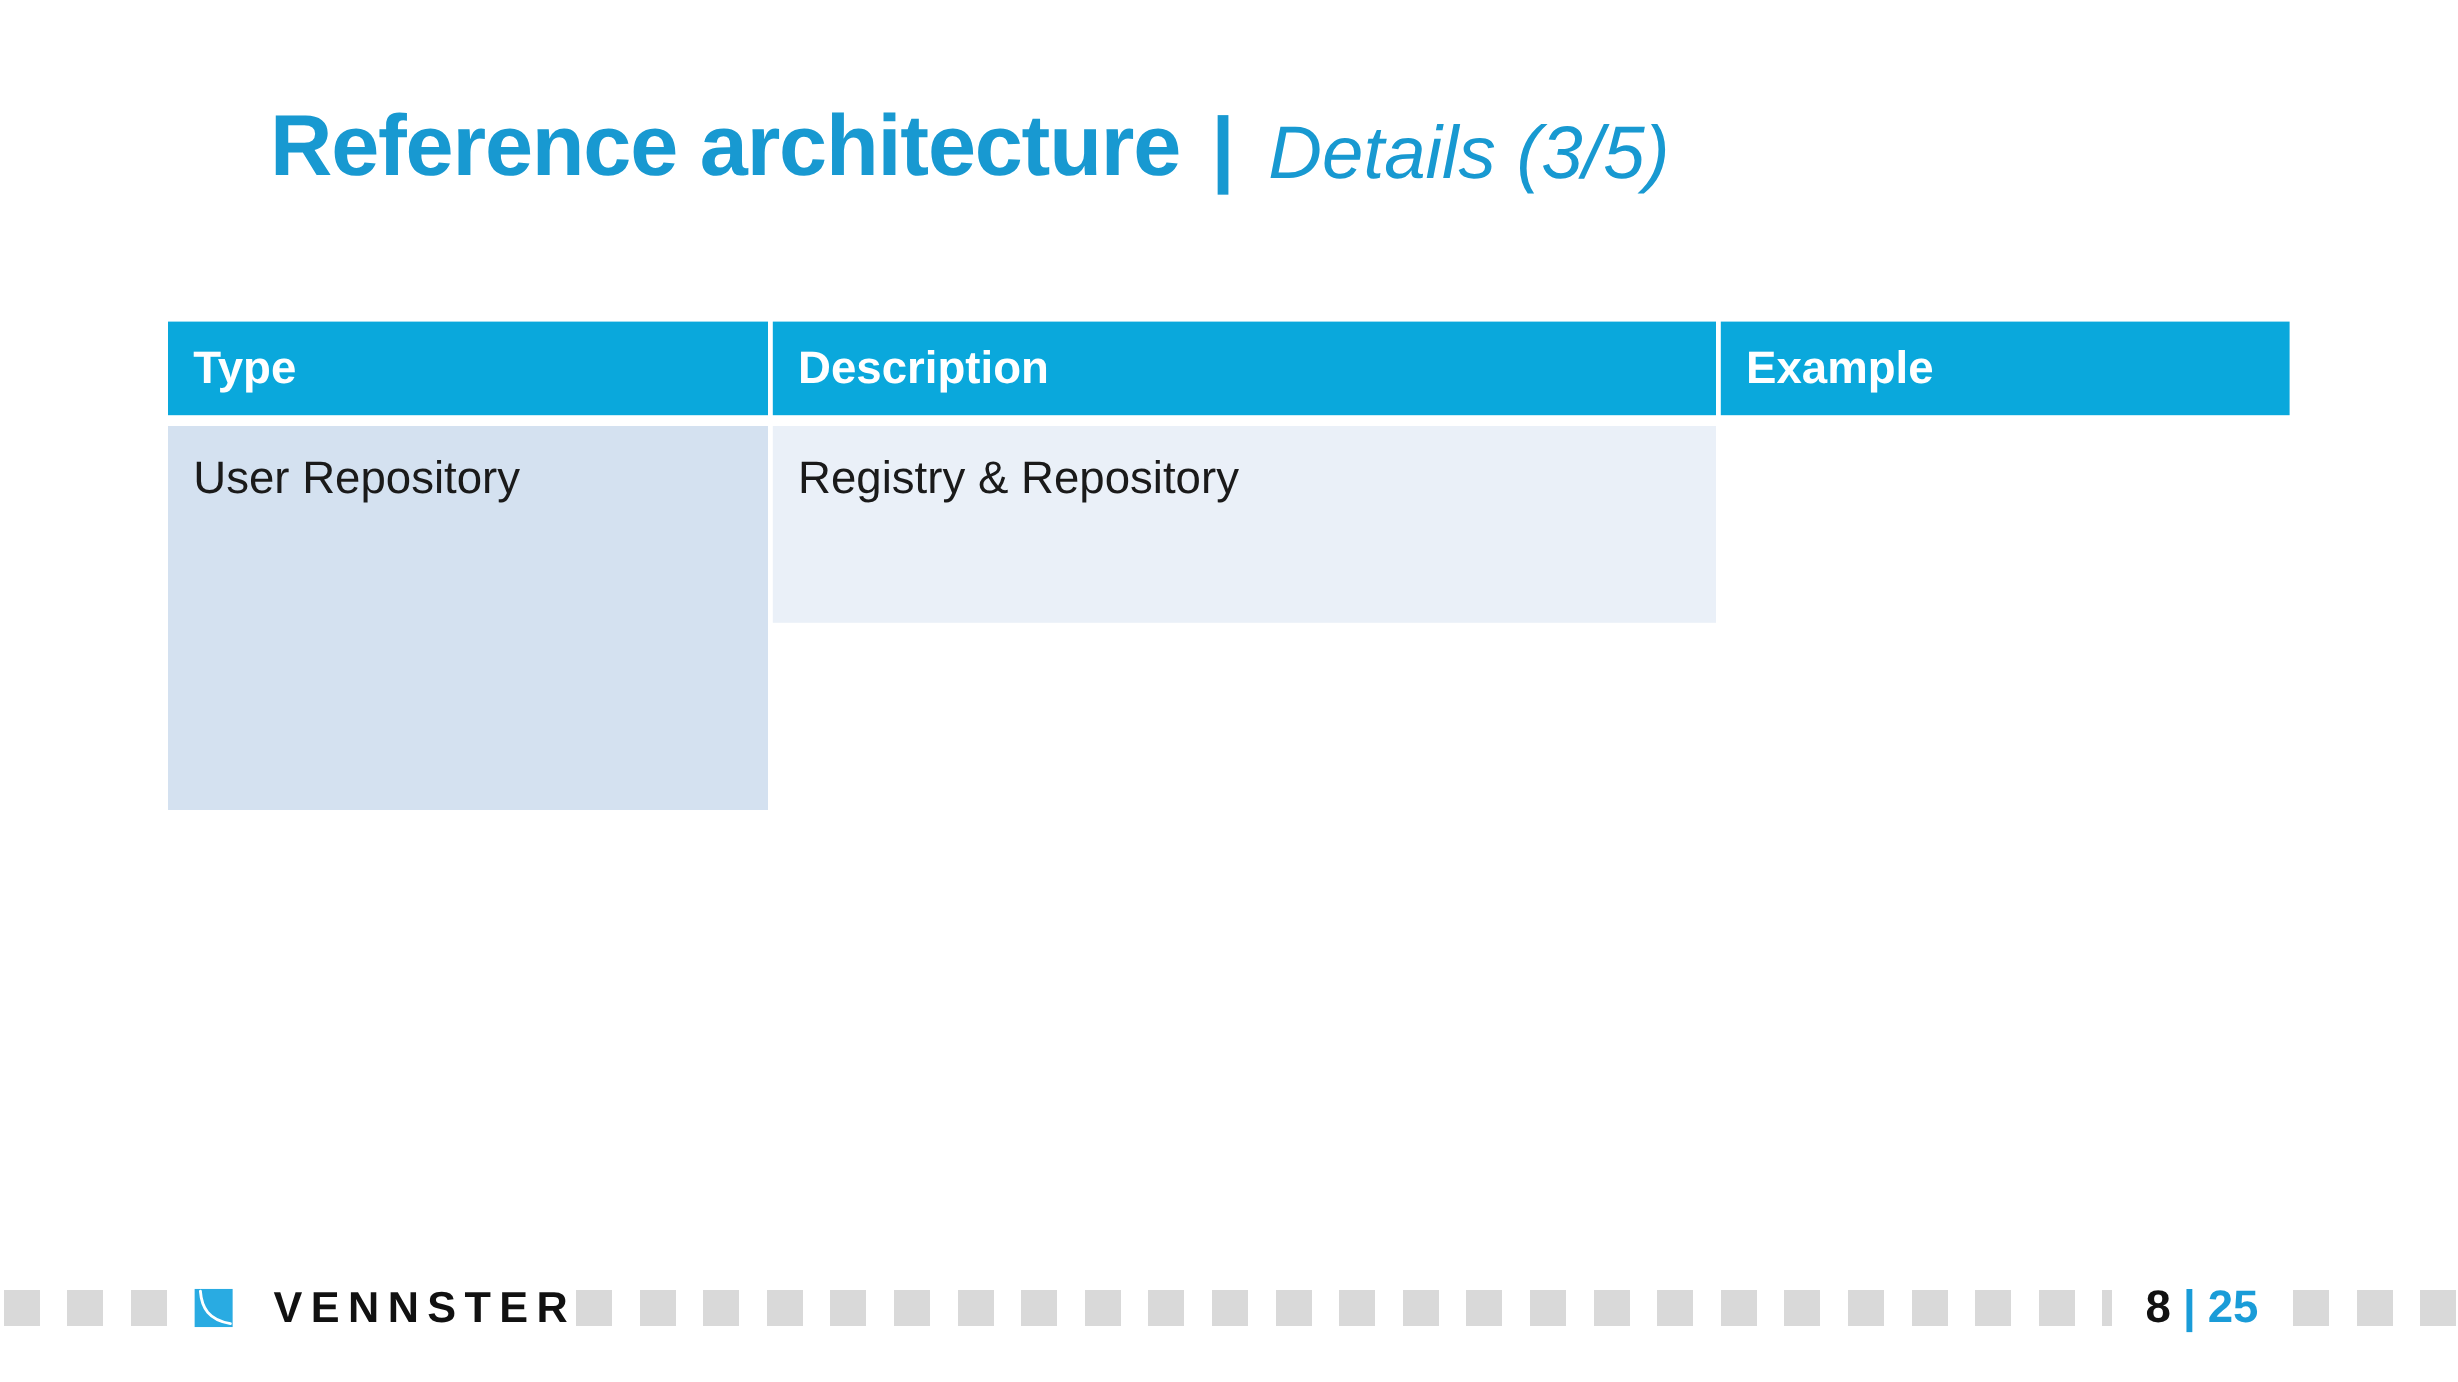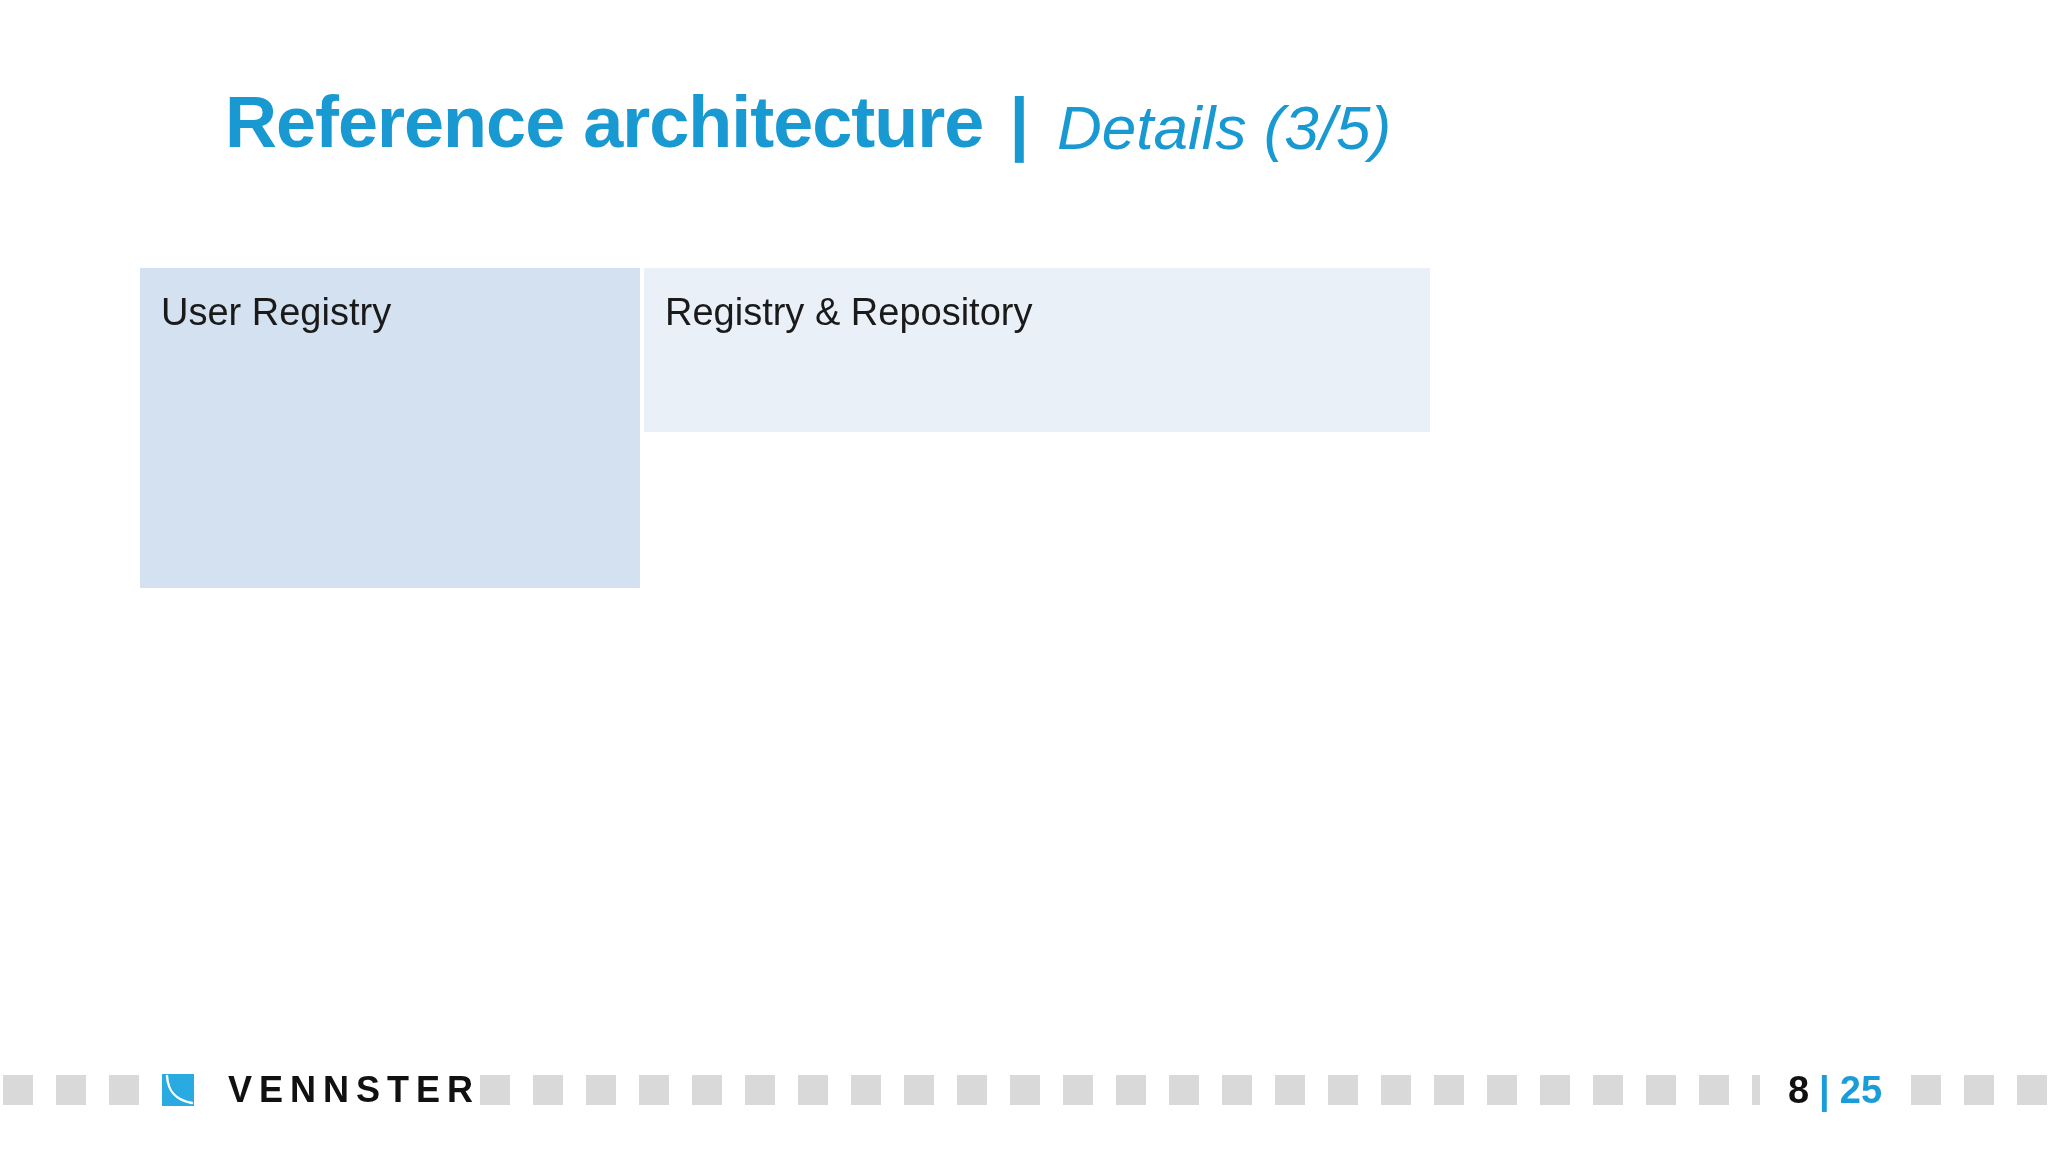--- a/index.html
+++ b/index.html
@@ -137,22 +137,27 @@
 </head>
 <body>
 
 <div class="title-wrap">
   <span class="title-main">Reference architecture</span>
   <span class="title-sep">|</span>
   <span class="title-sub">Details (3/5)</span>
 </div>
 
 <div class="ref-table">
+  <div class="t-header">
+    <div class="hcell">Type</div>
+    <div class="hcell">Description</div>
+    <div class="hcell">Example</div>
+  </div>
   <div class="t-body">
-    <div class="cell row-odd r1">User Registry</div>
+    <div class="cell row-odd r1">User Repository</div>
     <div class="cell row-even r2">Registry &amp; Repository</div>
   </div>
 </div>
 
 <div class="footer-squares"></div>
 
 <div class="footer-logo">
   <svg class="logo-mark" viewBox="0 0 32 32">
     <rect x="0" y="0" width="32" height="32" fill="#29ABE2"></rect>
     <path d="M5,2 C6,16 12,26 30,29" fill="none" stroke="#ffffff" stroke-width="2.4" stroke-linecap="round"></path>

